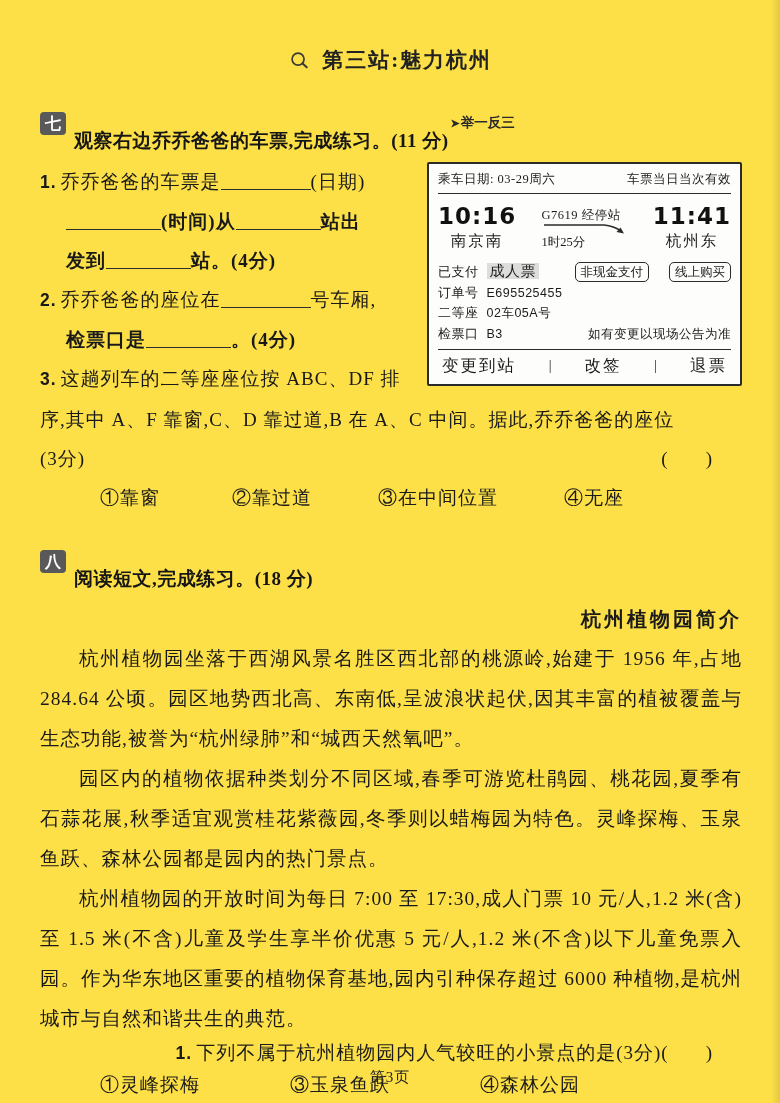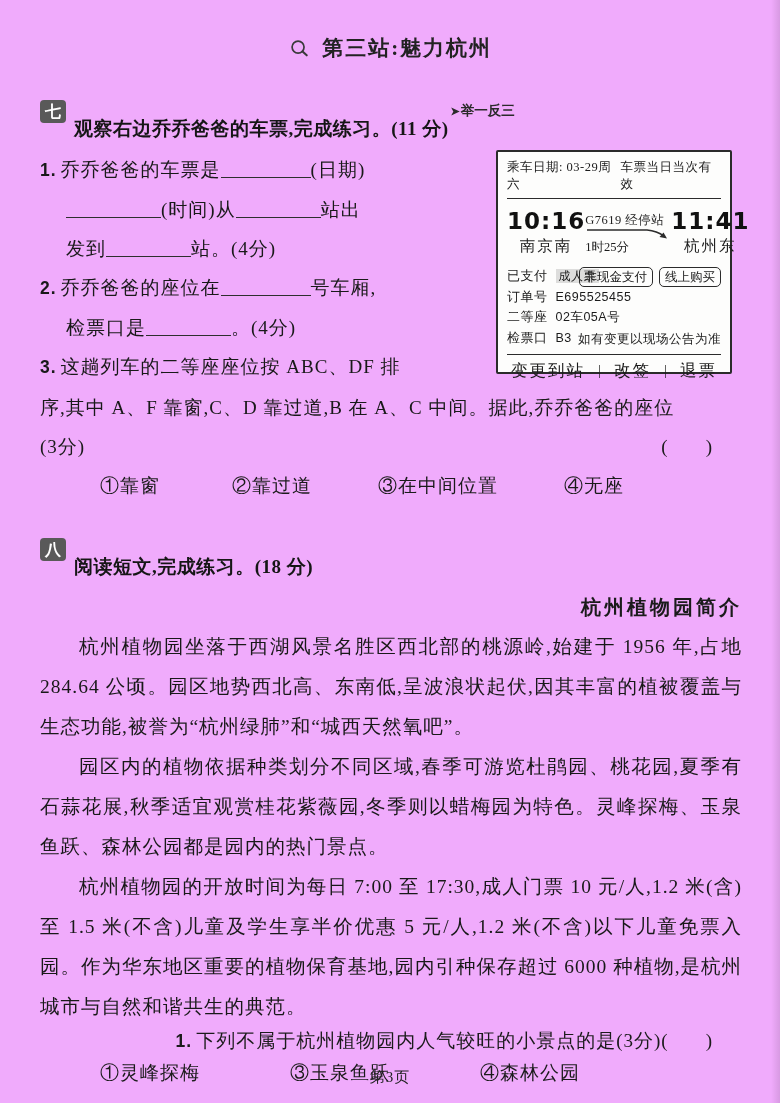--- a/index.html
+++ b/index.html
@@ -1,24 +1,24 @@
 <!DOCTYPE html>
 <html><head>
 <meta charset="utf-8">
 <style>
   * { margin:0; padding:0; box-sizing:border-box; }
   html,body { background:#e8e8e6; }
   .page {
     position:relative;
     width:780px; height:1103px;
     margin:0 auto;
-    background:#f0abfc;
+    background:#fde047;
     color:#1b1b1b;
     font-family:"Liberation Serif","DejaVu Serif",serif;
-    padding:34px 38px 0 40px;
+    padding:46px 38px 0 40px;
     overflow:hidden;
   }
   .page::after{
     content:""; position:absolute; top:0; right:0; width:9px; height:100%;
     background:linear-gradient(to right, rgba(0,0,0,0), rgba(0,0,0,0.10));
     pointer-events:none;
   }
   
   .doc-title{
     text-align:center; font-size:21px; font-weight:bold;
@@ -37,55 +37,55 @@
   .tag{ font-size:13.5px; font-weight:bold; margin-left:2px; color:#2a2a2a; white-space:nowrap;}
   .tag-arrow{ font-size:11px; margin-right:1px; }
   
   .sec7-body{ position:relative; margin-top:8px; min-height:238px; }
   .left-col{ width:404px; }
   .qline{ font-size:19px; line-height:39px; letter-spacing:1px; color:#191919; }
   .qline.full{ width:100%; text-align:justify; }
   .qnum{ font-family:"Liberation Sans","DejaVu Sans",sans-serif; font-weight:bold; font-size:17.5px; margin-right:4px;}
   .blank{ display:inline-block; border-bottom:1.6px solid #2e2e2e; height:20px; vertical-align:-2px; }
   .w95{width:95px}.w90{width:90px}.w85{width:85px}
-  .cont{ padding-left:26px; }
+  .cont{ padding-left:26px;font-weight:bold; }
   .score-row{ display:flex; justify-content:space-between; font-size:19px; line-height:39px; letter-spacing:1px; padding-right:30px;}
   .brackets{ white-space:pre; letter-spacing:0; }
   .opts{ display:flex; font-size:19px; line-height:40px; letter-spacing:1px; }
   .opts7 span:nth-child(1){ margin-left:60px; width:132px;}
   .opts7 span:nth-child(2){ width:146px;}
   .opts7 span:nth-child(3){ width:186px;}
   .opts8 span:nth-child(1){ margin-left:60px; width:190px;}
   .opts8 span:nth-child(2){ width:190px;}
   .opts8 span:nth-child(3){ width:145px;}
   
   .ticket{
-    position:absolute; top:0; right:10px;
-    width:236px; height:224px;
+    position:absolute; top:0; right:0;
+    width:315px; height:224px;
     border:2px solid #2b2b2b; border-radius:2px;
     background:#fdfdfc;
     padding:5px 9px 0 9px;
     font-size:13px;
   }
   .t-head{ display:flex; justify-content:space-between; font-size:12.5px;
     padding:2px 0 5px 0; border-bottom:1.5px solid #2b2b2b; letter-spacing:0.5px;}
   .t-times{ display:flex; justify-content:space-between; margin-top:9px; }
   .t-time-col{ text-align:center; }
   .t-time{ font-family:"DejaVu Sans","Liberation Sans",sans-serif; font-weight:bold; font-size:23px; letter-spacing:1px; color:#111;}
   .t-station{ font-size:15.5px; margin-top:2px; letter-spacing:2px;}
   .t-mid{ text-align:left; padding-top:4px; }
   .t-train{ font-size:12.5px; letter-spacing:0.5px; white-space:nowrap;}
   .t-arrowline{ display:block; margin:-1px auto 0 auto; }
   .t-duration{ font-size:12.5px; margin-top:0px; }
   .t-details{ position:relative; margin-top:9px; height:82px; }
   .t-row{ font-size:13px; line-height:20.5px; letter-spacing:0.5px; white-space:nowrap;}
   .t-label{ margin-right:8px; }
   .t-val{ font-family:"Liberation Sans","DejaVu Sans",sans-serif; font-size:12.5px;}
-  .hl{ background:#dddddc; padding:0 3px; font-size:12px; font-family:"Liberation Serif",serif;}
-  .t-badges{ position:absolute; right:0; top:1px; display:flex; gap:6px; }
+  .hl{ background:#dddddc; padding:0 3px; font-size:15px; font-family:"Liberation Serif",serif;}
+  .t-badges{ position:absolute; right:0; top:1px; display:flex; gap:20px; }
   .t-badge{ border:1.4px solid #2b2b2b; border-radius:5px; padding:0px 5px; font-size:12.5px; line-height:18px; white-space:nowrap;}
   .t-notice{ position:absolute; right:0; bottom:0px; font-size:12.5px; letter-spacing:0.5px; white-space:nowrap;}
   .t-actions{ display:flex; justify-content:space-between; align-items:center;
     border-top:1.5px solid #2b2b2b; margin-top:6px; padding:5px 4px 0 4px;
     font-size:16.5px; letter-spacing:2px;}
   .t-sep{ font-size:14px; letter-spacing:0;}
   
   .passage-title{ text-align:right; font-size:20px; font-weight:bold; letter-spacing:3px; margin-top:14px;}
   .passage p{ font-size:19.5px; line-height:40px; text-indent:2em; text-align:justify; letter-spacing:1px; color:#191919;}
   .passage{ margin-top:6px; }

